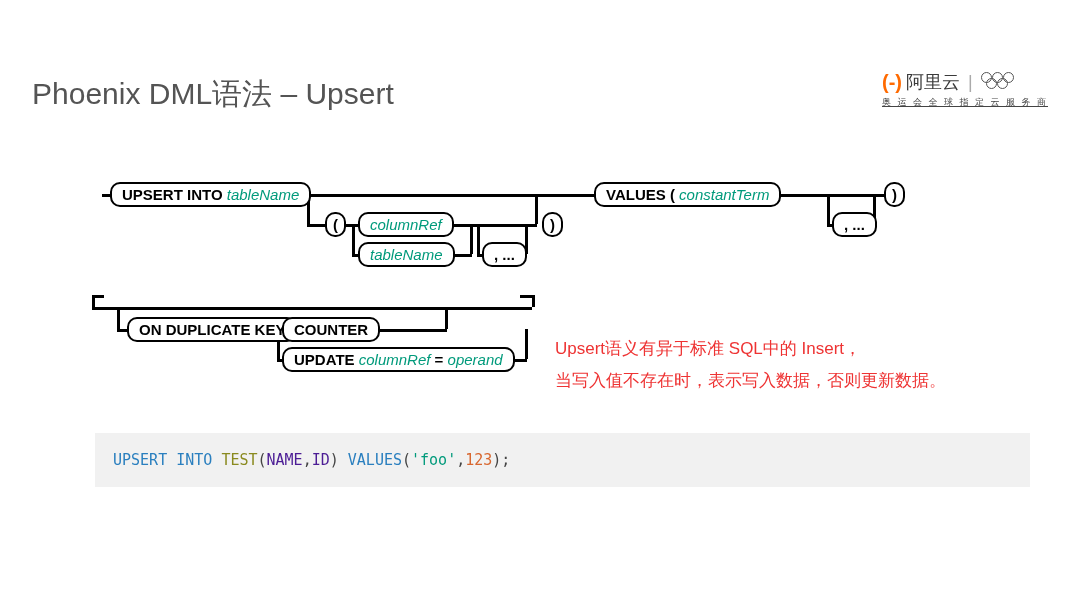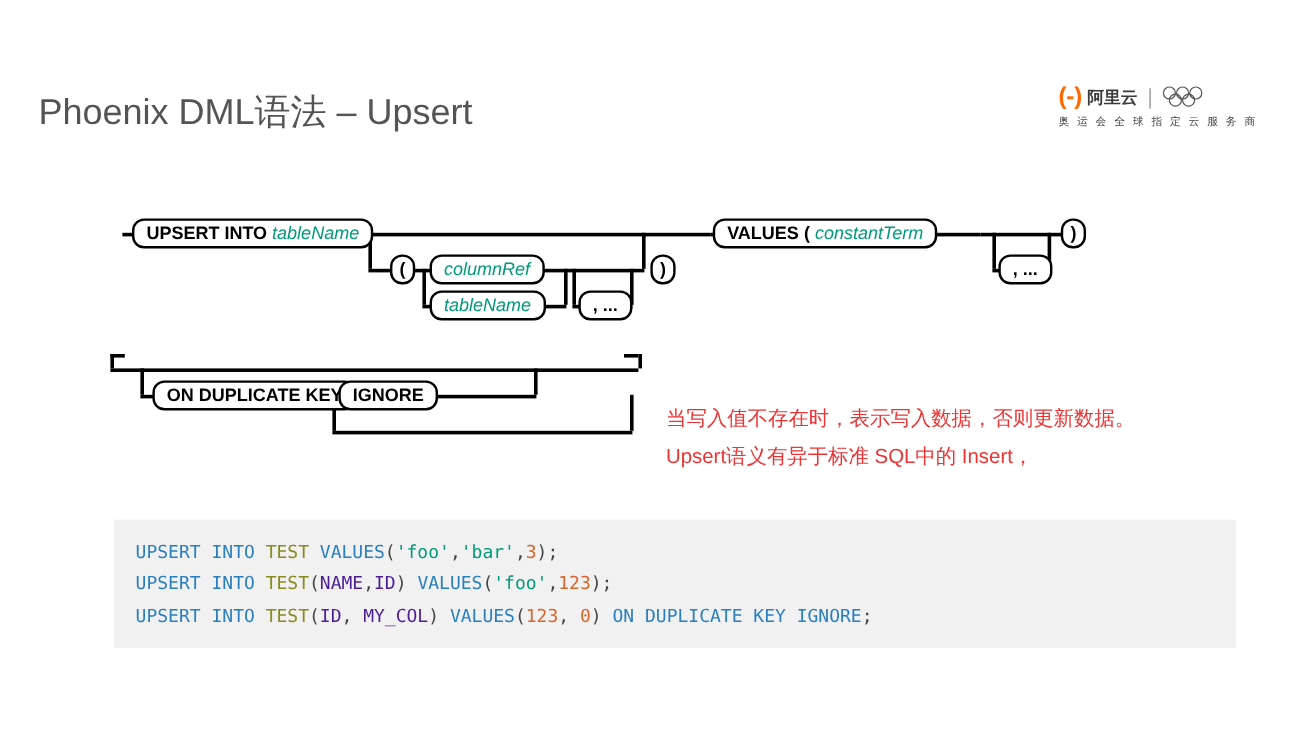--- a/index.html
+++ b/index.html
@@ -10,30 +10,30 @@
     font-family: Arial, "Microsoft YaHei", sans-serif;
     background: #fff;
     position: relative;
     overflow: hidden;
   }
   .slide { padding: 28px 32px 20px 32px; position: relative; width: 100%; height: 100%; margin-top: 48px; }
   .title { font-size: 30px; color: #545454; font-weight: 400; line-height: 1.2; }
   .logo-block { position: absolute; top: 22px; right: 32px; text-align: left; font-size: 11px; color: #555; }
   .logo-top { display: flex; align-items: center; gap: 4px; }
   .logo-bracket { color: #ff6a00; font-weight: bold; font-size: 20px; }
-  .logo-txt { color: #3a3a3a; font-weight: bold; font-size: 14px; }
+  .logo-txt { color: #3a3a3a; font-weight: normal; font-size: 18px; }
   .logo-div { color: #aaa; margin: 0 4px; font-size: 18px; }
   .rings { display: inline-block; width: 38px; height: 20px; position: relative; }
   .rings span { position: absolute; width: 11px; height: 11px; border: 1.5px solid; border-radius: 50%; }
   .r1 { border-color: #0085c7; left: 0; top: 0; }
   .r2 { border-color: #000; left: 11px; top: 0; }
   .r3 { border-color: #df0024; left: 22px; top: 0; }
   .r4 { border-color: #f4c300; left: 5px; top: 6px; }
   .r5 { border-color: #009f3d; left: 16px; top: 6px; }
-  .tagline { font-size: 9px; letter-spacing: 2px; color: #444; margin-top: 2px; }
+  .tagline { font-size: 9px; letter-spacing: 2px; color: #444; margin-top: 2px; text-decoration: underline; }
 
   .diagram { margin-top: 70px; position: relative; height: 225px; }
   .node { position: absolute; border: 2.5px solid #000; border-radius: 10px; background: #fff; padding: 2px 10px; font-family: Liberation Sans, sans-serif; font-size: 15px; white-space: nowrap; }
   .kw { font-weight: bold; }
   .id { color: #009a7b; font-style: italic; }
   .rail { position: absolute; background: #000; }
   .hrail { height: 2.5px; }
 
   .note { position: absolute; left: 555px; top: 285px; color: #e33; font-size: 17px; line-height: 1.9; font-family: "Microsoft YaHei", sans-serif; }
 
@@ -119,26 +119,30 @@
 
     <div class="rail hrail" style="left:85px; top:147px; width:330px;"></div>
     <div class="rail" style="left:85px; top:125px; width:2.5px; height:22px;"></div>
     <div class="rail" style="left:413px; top:125px; width:2.5px; height:22px;"></div>
 
     <div class="rail hrail" style="left:245px; top:177px; width:250px;"></div>
     <div class="rail" style="left:245px; top:147px; width:2.5px; height:30px;"></div>
     <div class="rail" style="left:493px; top:147px; width:2.5px; height:30px;"></div>
 
     <div class="node" style="left:95px; top:135px;"><span class="kw">ON DUPLICATE KEY</span></div>
-    <div class="node" style="left:250px; top:135px;"><span class="kw">IGNORE</span></div>
+    <div class="node" style="left:250px; top:135px;"><span class="kw">COUNTER</span></div>
+    <div class="node" style="left:250px; top:165px;">
+      <span class="kw">UPDATE</span>
+      <span class="id">columnRef</span>
+      <span class="kw">=</span>
+      <span class="id">operand</span>
+    </div>
   </div>
 
   <div class="note">
+    <div>Upsert语义有异于标准 SQL中的 Insert，</div>
     <div>当写入值不存在时，表示写入数据，否则更新数据。</div>
-    <div>Upsert语义有异于标准 SQL中的 Insert，</div>
   </div>
 
   <div class="codeblock">
-    <div><span class="c-kw">UPSERT INTO</span> <span class="c-fn">TEST</span> <span class="c-kw">VALUES</span>(<span class="c-str">'foo'</span>,<span class="c-str">'bar'</span>,<span class="c-num">3</span>);</div>
     <div><span class="c-kw">UPSERT INTO</span> <span class="c-fn">TEST</span>(<span class="c-col">NAME</span>,<span class="c-col">ID</span>) <span class="c-kw">VALUES</span>(<span class="c-str">'foo'</span>,<span class="c-num">123</span>);</div>
-    <div><span class="c-kw">UPSERT INTO</span> <span class="c-fn">TEST</span>(<span class="c-col">ID</span>, <span class="c-col">MY_COL</span>) <span class="c-kw">VALUES</span>(<span class="c-num">123</span>, <span class="c-num">0</span>) <span class="c-kw">ON DUPLICATE KEY IGNORE</span>;</div>
   </div>
 </div>
 
 </body></html>

